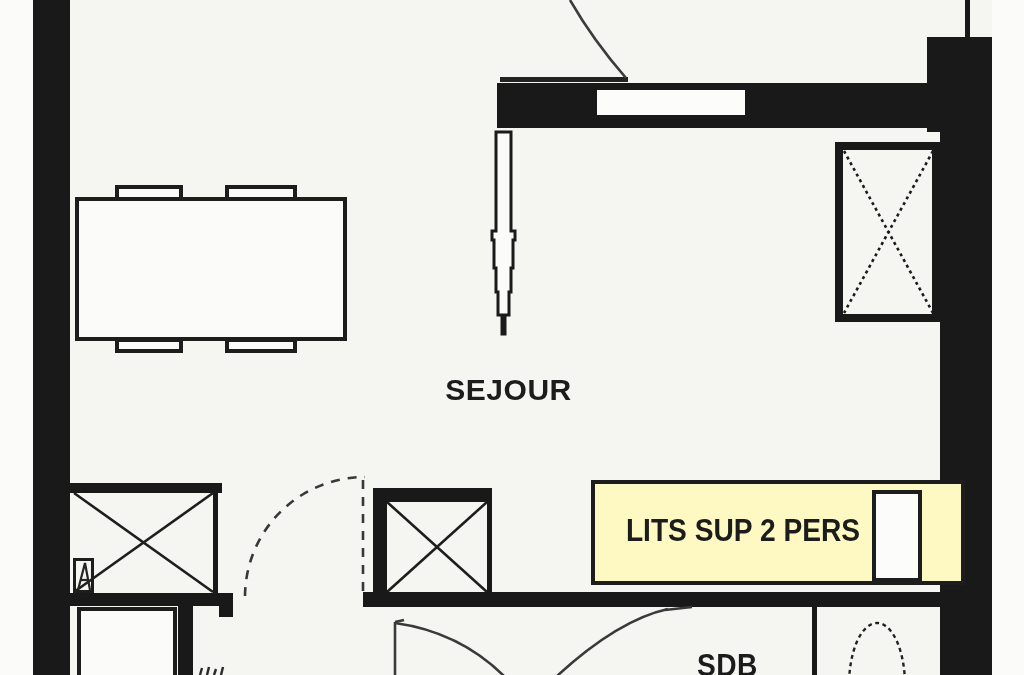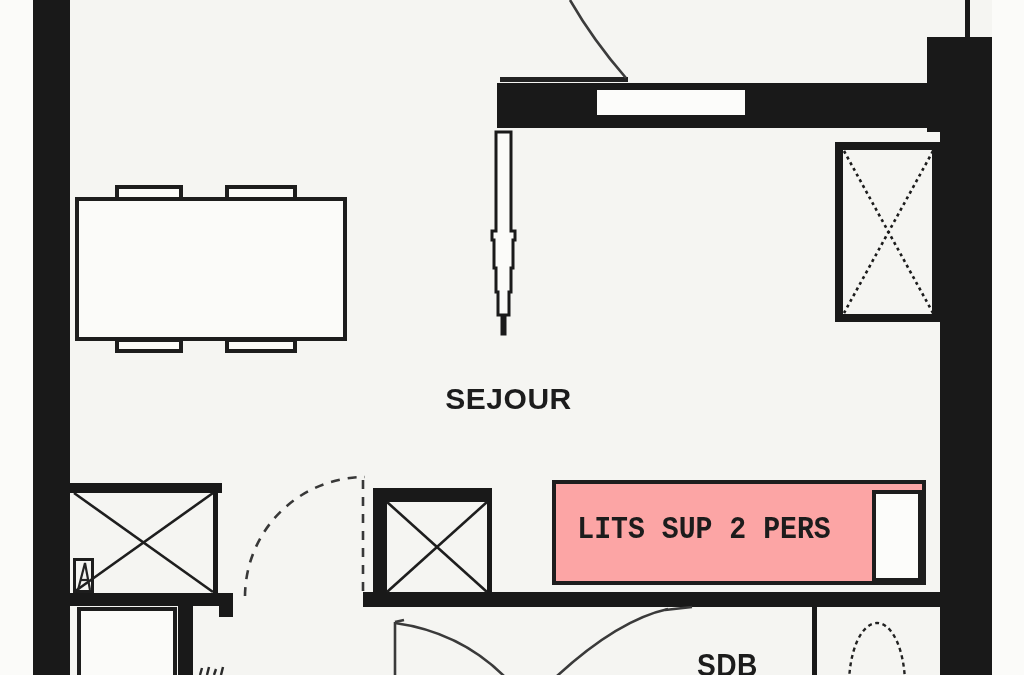--- a/index.html
+++ b/index.html
@@ -11,21 +11,21 @@
   .wall{position:absolute;background:#191919;}
   .edge{position:absolute;background:#fbfbf9;}
   .furn{position:absolute;box-sizing:border-box;background:#fbfbf9;border:4px solid #1d1d1d;}
   .thinbox{position:absolute;box-sizing:border-box;background:transparent;border:3px solid #1d1d1d;}
   .xbox{position:absolute;box-sizing:border-box;border:8px solid #191919;background:transparent;}
   svg.overlay{position:absolute;left:0;top:0;pointer-events:none;}
   .label{
     position:absolute;font-weight:bold;color:#1c1c1c;line-height:1;
     white-space:pre;letter-spacing:0.5px;
   }
-  .label-sejour{left:410px;top:351px;font-size:30px;line-height:32px;}
+  .label-sejour{left:410px;top:342px;font-size:30px;line-height:32px;}
   .label-bed{
     left:0;top:30px;width:296px;text-align:center;font-size:32px;
     transform:scaleX(0.88);transform-origin:center;position:absolute;
     font-weight:bold;color:#1c1c1c;line-height:1;white-space:pre;
   }
   .label-sdb{left:697px;top:649px;font-size:32px;transform:scaleX(0.88);transform-origin:left top;}
 </style>
 </head>
 <body>
 
@@ -58,21 +58,21 @@
   <div class="xbox" style="left:835px;top:142px;width:105px;height:180px;"></div>
 
   <div class="furn" style="left:115px;top:185px;width:68px;height:16px;"></div>
   <div class="furn" style="left:225px;top:185px;width:72px;height:16px;"></div>
   <div class="furn" style="left:115px;top:338px;width:68px;height:15px;"></div>
   <div class="furn" style="left:225px;top:338px;width:72px;height:15px;"></div>
   <div class="furn" style="left:75px;top:197px;width:272px;height:144px;"></div>
 
   <div class="furn" style="left:77px;top:607px;width:100px;height:75px;"></div>
 
-  <div class="furn" style="left:552px;top:480px;width:374px;height:105px;background:#fca5a5;font-family:Liberation Mono, monospace;">
+  <div class="furn" style="left:591px;top:480px;width:374px;height:105px;background:#fef9c3;">
     <span class="label-bed">LITS SUP 2 PERS</span>
   </div>
   <div class="furn" style="left:872px;top:490px;width:50px;height:92px;background:#fcfcfa;"></div>
 
   <svg class="overlay" width="1024" height="675" viewBox="0 0 1024 675">
 
     <g stroke="#1e1e1e" stroke-width="2.6" fill="none">
       <path d="M74,493 L213,592"></path>
         <path d="M213,493 L74,592"></path>
     </g>

